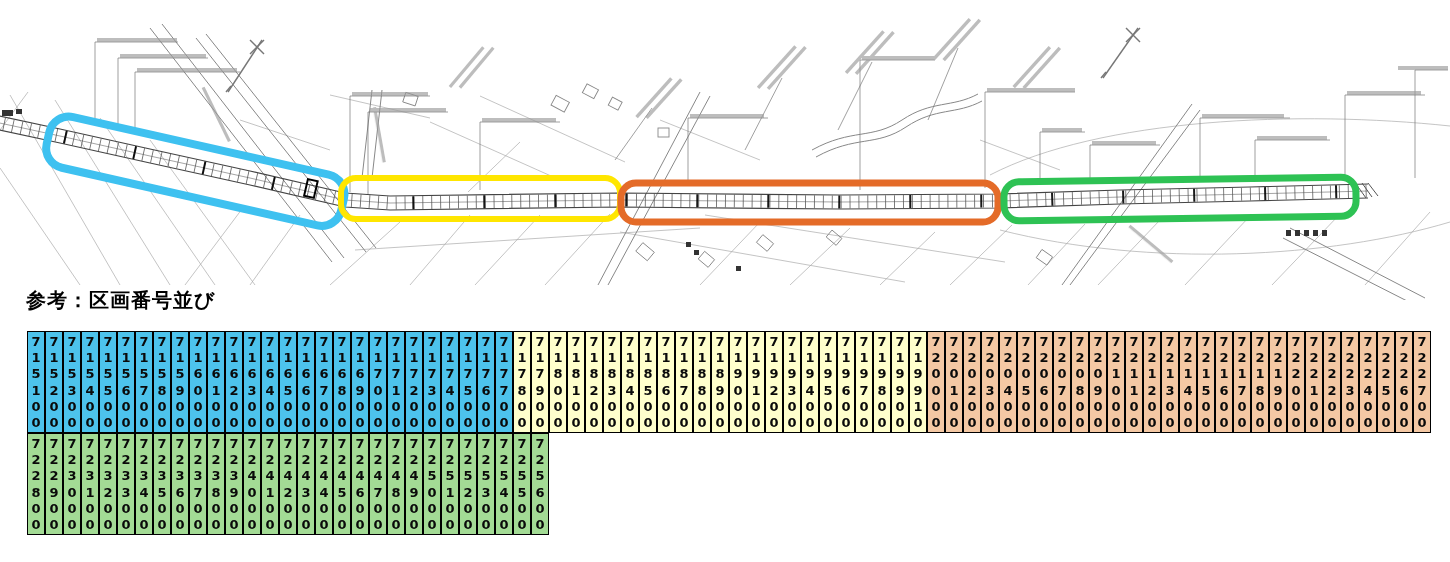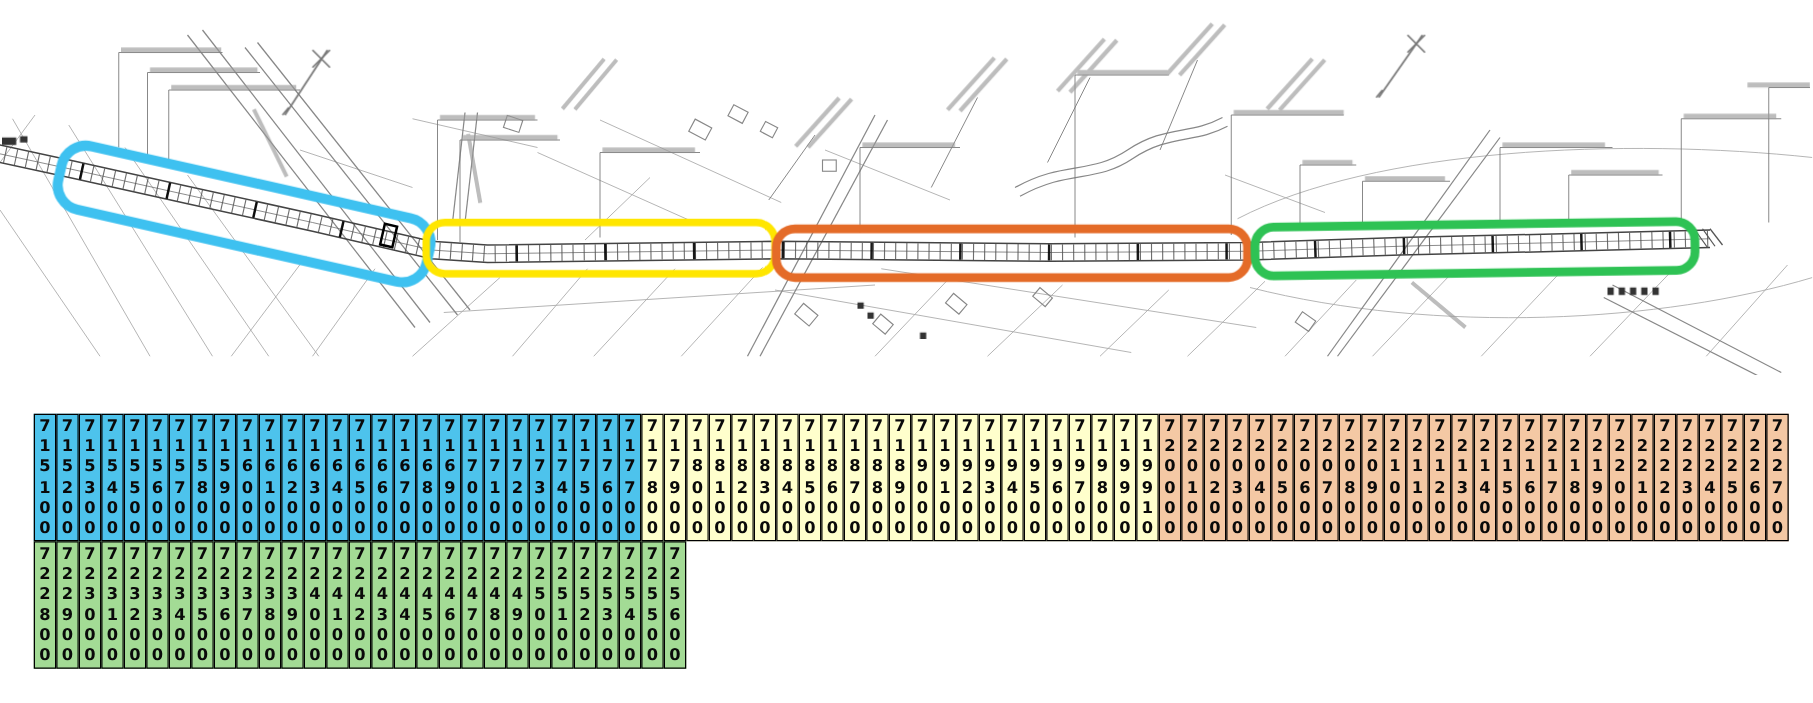--- a/index.html
+++ b/index.html
@@ -204,20 +204,21 @@
         <path d="M1140,28 L1126,42"></path>
       <path d="M1101,78 L1106,72"></path>
     </g>
 
     <rect x="48" y="112" width="302" height="52" rx="20" fill="none" stroke-width="8" transform="rotate(12.7 48 138)" stroke="#3EC1F0"></rect>
     <rect x="341" y="178" width="279" height="41" rx="15" fill="none" stroke-width="6" stroke="#FFE600"></rect>
     <rect x="621" y="183" width="377" height="39" rx="15" fill="none" stroke-width="7" stroke="#E46B28"></rect>
     <rect x="1004" y="182" width="352" height="39" rx="15" fill="none" stroke-width="7" transform="rotate(-0.8 1004 200)" stroke="#2EC254"></rect>
   </svg>
 
+  <div id="page-title">参考：区画番号並び</div>
 
   <div id="row-1" class="num-row">
       <div class="parcel-cell" style="background: rgb(77, 195, 236);">
         <span>7</span>
         <span>1</span>
         <span>5</span>
         <span>1</span>
         <span>0</span>
         <span>0</span>
       </div>

